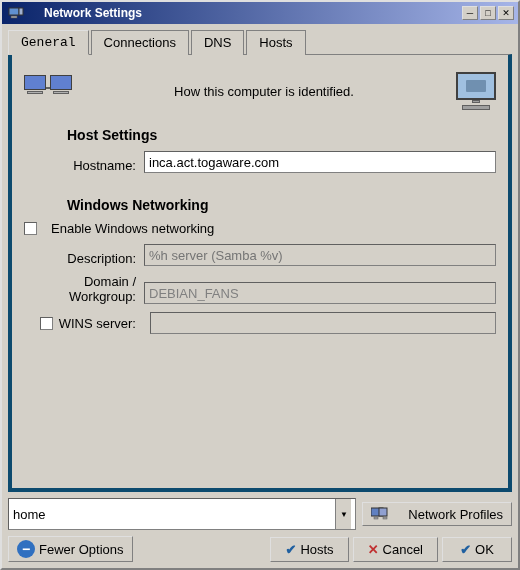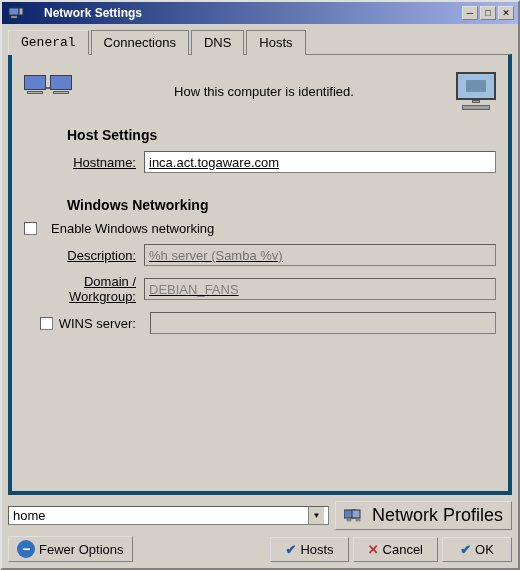--- a/index.html
+++ b/index.html
@@ -119,23 +119,22 @@
       font-size: 13px;
     }
     .section-title {
       font-weight: bold;
       margin-bottom: 8px;
       font-size: 14px;
       padding-left: 43px;
     }
     .form-row {
       display: flex;
-      align-items: center;
+      align-items: flex-end;
       margin-bottom: 8px;
-      text-decoration: underline;
     }
     .form-label {
       width: 120px;
       font-size: 13px;
       text-align: right;
       padding-right: 8px;
     }
     .form-input {
       flex: 1;
       height: 22px;
@@ -192,21 +191,21 @@
       flex-direction: column;
       gap: 6px;
     }
     .profile-row {
       display: flex;
       align-items: center;
       gap: 6px;
     }
     .profile-dropdown {
       flex: 1;
-      height: 19px;
+      height: 32px;
       border: 1px solid #808080;
       border-top: 1px solid #606060;
       border-left: 1px solid #606060;
       background: white;
       padding: 0 4px;
       font-size: 13px;
       display: flex;
       align-items: center;
       justify-content: space-between;
       position: relative;
@@ -217,28 +216,28 @@
       background: #d4d0c8;
       border-left: 1px solid #808080;
       display: flex;
       align-items: center;
       justify-content: center;
       font-size: 8px;
     }
     .network-profiles-btn {
       display: flex;
       align-items: center;
-      gap: 8px;
+      gap: 17px;
       padding: 3px 8px;
       background: #d4d0c8;
       border: 1px solid #808080;
       border-top: 1px solid #dfdfdf;
       border-left: 1px solid #dfdfdf;
       cursor: pointer;
-      font-size: 18px;
+      font-size: 13px;
       white-space: nowrap;
     }
     .action-row {
       display: flex;
       align-items: center;
       justify-content: space-between;
     }
     .fewer-options-btn {
       display: flex;
       align-items: center;

